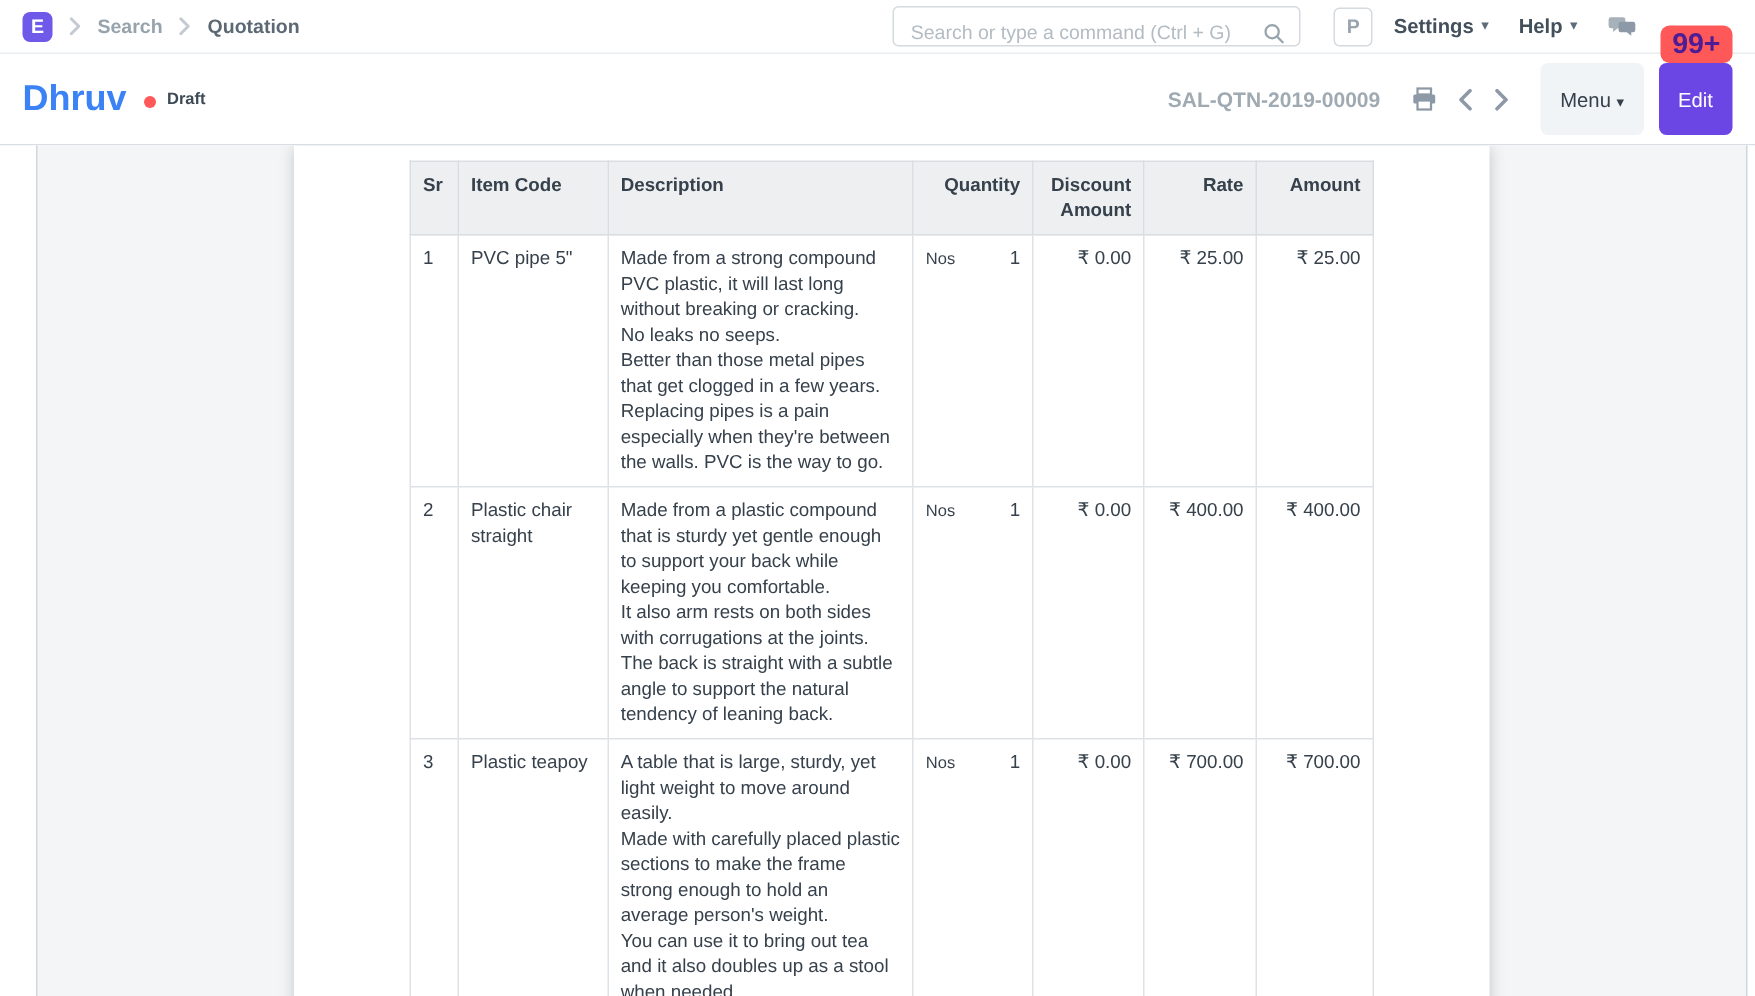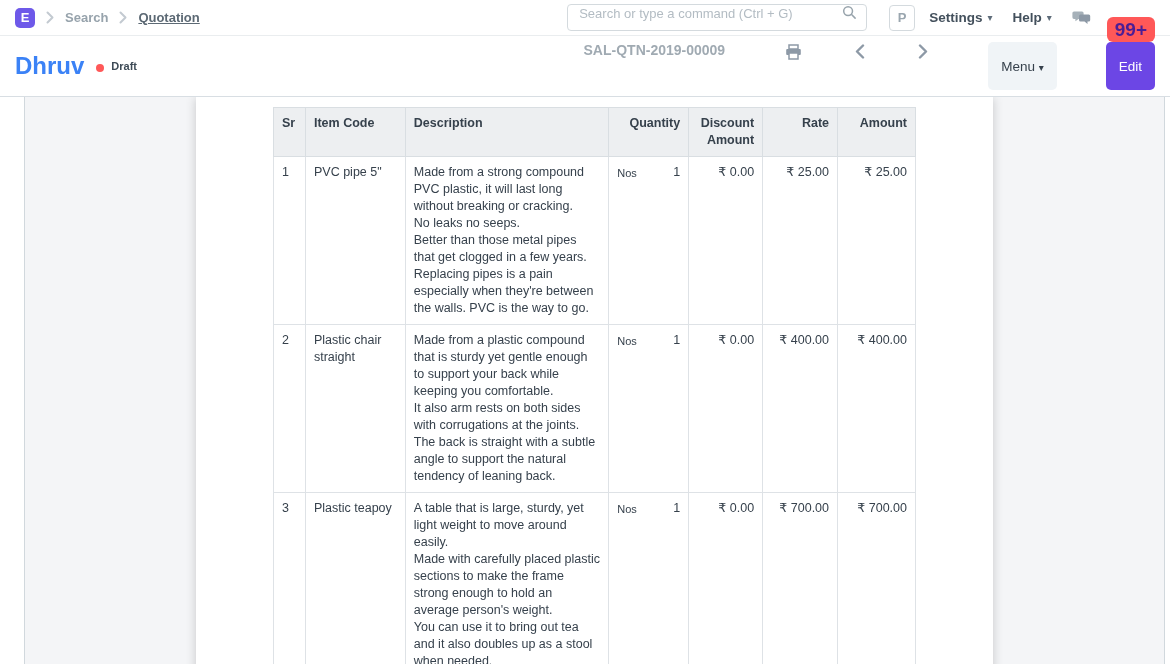--- a/index.html
+++ b/index.html
@@ -13,40 +13,40 @@
     width:1170px;height:664px;overflow:hidden;background:#fff;
     font-family:"Liberation Sans","DejaVu Sans",sans-serif;color:var(--text);
   }
   
   .navbar{height:36px;display:flex;align-items:center;padding:0 15px;border-bottom:1px solid #eaedef;background:#fff;}
   .logo{width:20px;height:20px;border-radius:5px;background:var(--logo);color:#fff;
         display:flex;align-items:center;justify-content:center;font-size:13px;font-weight:bold;cursor:pointer;}
   .crumb-sep{color:#c3cad1;margin:0 11px;display:flex;align-items:center;}
   .crumb{font-size:13px;font-weight:600;text-decoration:none;cursor:pointer;}
   .crumb.first{color:#97a3ac;}
-  .crumb.last{color:#5c6974;text-decoration:underline;}
+  .crumb.last{color:#5c6974;}
   .nav-right{margin-left:auto;display:flex;align-items:center;}
-  .search-box{width:300px;height:27px;border:1px solid #d4dade;border-radius:4px;background:#fff;
-              display:flex;align-items:flex-start;padding:0 9px;margin-right:22px;}
+  .search-box{width:272px;height:27px;border:1px solid #d4dade;border-radius:4px;background:#fff;
+              display:flex;align-items:flex-end;padding:0 9px;margin-right:22px;}
   .search-box input{border:none;outline:none;flex:1;font-size:13px;color:var(--text);background:transparent;
                     font-family:"Liberation Sans","DejaVu Sans",sans-serif;}
   .search-box input::placeholder{color:#b3bcc3;}
   .avatar{width:26px;height:26px;border:1px solid #d4dade;border-radius:4px;display:flex;align-items:center;
           justify-content:center;color:#9aa6af;font-size:13px;font-weight:bold;margin-right:14px;cursor:pointer;}
   .nav-item{font-size:13.5px;font-weight:600;color:#43505c;margin-right:20px;display:flex;align-items:center;gap:5px;cursor:pointer;}
   .caret{font-size:10px;color:#5e6c7a;}
   .chat{margin-right:16px;cursor:pointer;display:flex;align-items:center;}
   .badge{background:var(--red);color:#4c1d95;font-size:19px;font-weight:bold;border-radius:6px;
          padding:3px 8px;line-height:1;cursor:pointer;margin-top:24px;}
   
   .page-head{height:61px;display:flex;align-items:center;padding:0 15px;border-bottom:1px solid #d8dee3;background:#fff;}
   .title{font-size:24px;font-weight:600;color:#3b82f6;}
   .dot{width:8px;height:8px;border-radius:50%;background:var(--red);margin:3px 7px 0 12px;}
   .status{font-size:11px;font-weight:700;color:#3d4a56;}
-  .head-right{margin-left:auto;display:flex;align-items:flex-start;gap:39px;}
+  .head-right{margin-left:auto;display:flex;align-items:center;}
   .doc-id{font-size:14px;font-weight:600;color:#a0aab2;margin-right:14px;}
   .icon-btn{background:none;border:none;padding:2px 4px;margin:0 3px;cursor:pointer;display:flex;align-items:center;}
   .btn{height:48px;border:none;border-radius:5px;font-size:13.5px;cursor:pointer;
        font-family:"Liberation Sans","DejaVu Sans",sans-serif;}
   .btn-default{background:#f0f4f7;color:#36414c;padding:0 13px;margin-left:14px;font-weight:500;}
   .btn-primary{background:var(--accent);color:#fff;padding:0 13px;margin-left:10px;font-weight:500;}
   
   .preview-area{height:567px;background:#fff;}
   .preview-wrap{margin-left:24px;width:1141px;height:100%;background:var(--wrap-bg);
                 border-left:1px solid var(--border);border-right:1px solid var(--border);overflow:hidden;}

